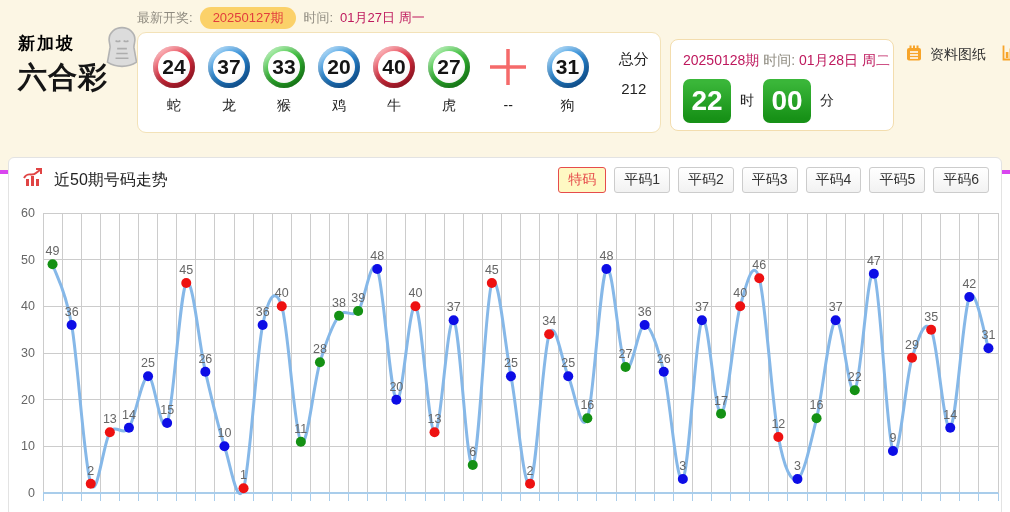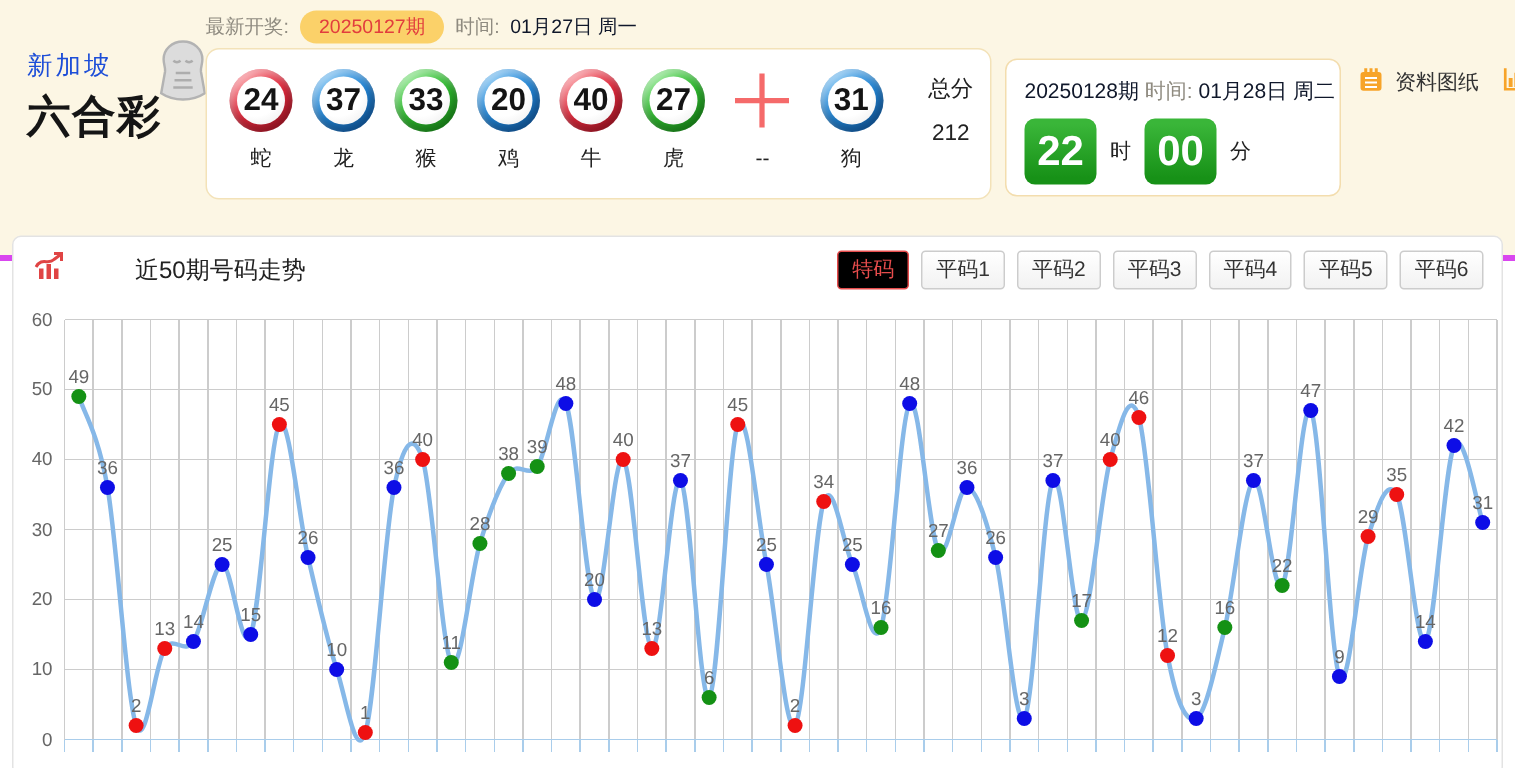--- a/index.html
+++ b/index.html
@@ -4,23 +4,23 @@
 <style>
   html,body{margin:0;padding:0;}
   body{width:1010px;height:512px;overflow:hidden;background:#fff;
        font-family:"Liberation Sans","DejaVu Sans",sans-serif;position:relative;}
   
   .header{position:absolute;left:0;top:0;width:1010px;height:174px;
           background:#fcf6e4;border-bottom:4px solid #d946ef;box-sizing:border-box;}
   .topline{position:absolute;left:137px;top:7px;display:flex;align-items:center;gap:7px;
            font-size:13px;color:#8f8b80;}
   .pill{background:#fbd169;color:#e23d3d;border-radius:11px;padding:2px 13px;font-size:13px;text-align:right;}
-  .red-text{color:#0f172a;}
+  .red-text{color:#be185d;}
   .logo{position:absolute;left:18px;top:32px;width:118px;cursor:pointer;}
-  .logo-l1{font-size:17px;font-weight:normal;color:#1d4ed8;letter-spacing:2px;}
+  .logo-l1{font-size:17px;font-weight:bold;color:#000000;letter-spacing:2px;}
   .logo-l2{font-size:29px;font-weight:bold;color:#151515;letter-spacing:1px;margin-top:3px;}
   .merlion{position:absolute;left:84px;top:-6px;}
   .result-box{position:absolute;left:137px;top:32px;width:524px;height:101px;background:#fff;
               border:1px solid #f3e2b8;border-radius:9px;box-sizing:border-box;
               display:flex;align-items:flex-start;padding:13px 0 0 15px;}
   .cell{width:42px;margin-right:13px;display:flex;flex-direction:column;align-items:center;text-align:right;}
   .ball{width:42px;height:42px;border-radius:50%;position:relative;
         box-shadow:inset -3px -6px 7px rgba(0,0,0,.28), inset 2px 3px 4px rgba(255,255,255,.45);}
   .ball.red{background:radial-gradient(circle at 32% 26%,#f9959b,#e2293c 55%,#a40f22);}
   .ball.blue{background:radial-gradient(circle at 32% 26%,#7ec3f2,#2285d6 55%,#0b4f9e);}
@@ -42,26 +42,26 @@
   .cd-box{width:48px;height:44px;border-radius:7px;
           background:linear-gradient(180deg,#3ab639 8%,#179117 90%);
           color:#fff;font-size:28px;font-weight:bold;
           display:flex;align-items:center;justify-content:center;}
   .cd-unit{font-size:14px;color:#222;}
   .links{position:absolute;left:905px;top:44px;display:flex;flex-direction:row;gap:15px;}
   .link{display:flex;align-items:center;gap:7px;font-size:14px;color:#333;cursor:pointer;white-space:nowrap;}
   
   .chart-panel{position:absolute;left:8px;top:157px;width:994px;height:360px;background:#fff;
                border:1px solid #e3e3e3;border-radius:6px;box-sizing:border-box;}
-  .panel-head{height:44px;display:flex;align-items:center;padding:0 12px 0 14px;gap:36px;}
+  .panel-head{height:44px;display:flex;align-items:center;padding:0 12px 0 14px;}
   .panel-title{font-size:16px;color:#222;margin-left:9px;}
   .tabs{margin-left:auto;display:flex;gap:8px;}
   .tab{font-size:14px;padding:3px 9px;border:1px solid #ccc;border-radius:3px;color:#333;
        background:linear-gradient(#fff,#f2f2f2);cursor:pointer;}
-  .tab.active{color:#e64c4c;border-color:#e64c4c;background:#000000;}
+  .tab.active{color:#e64c4c;border-color:#e64c4c;background:#fef9c3;}
   #chart{display:block;}
 </style>
 </head>
 <body>
 
 <div class="header">
 
   <div class="topline">
     <span>最新开奖:</span>
     <span class="pill">20250127期</span>

